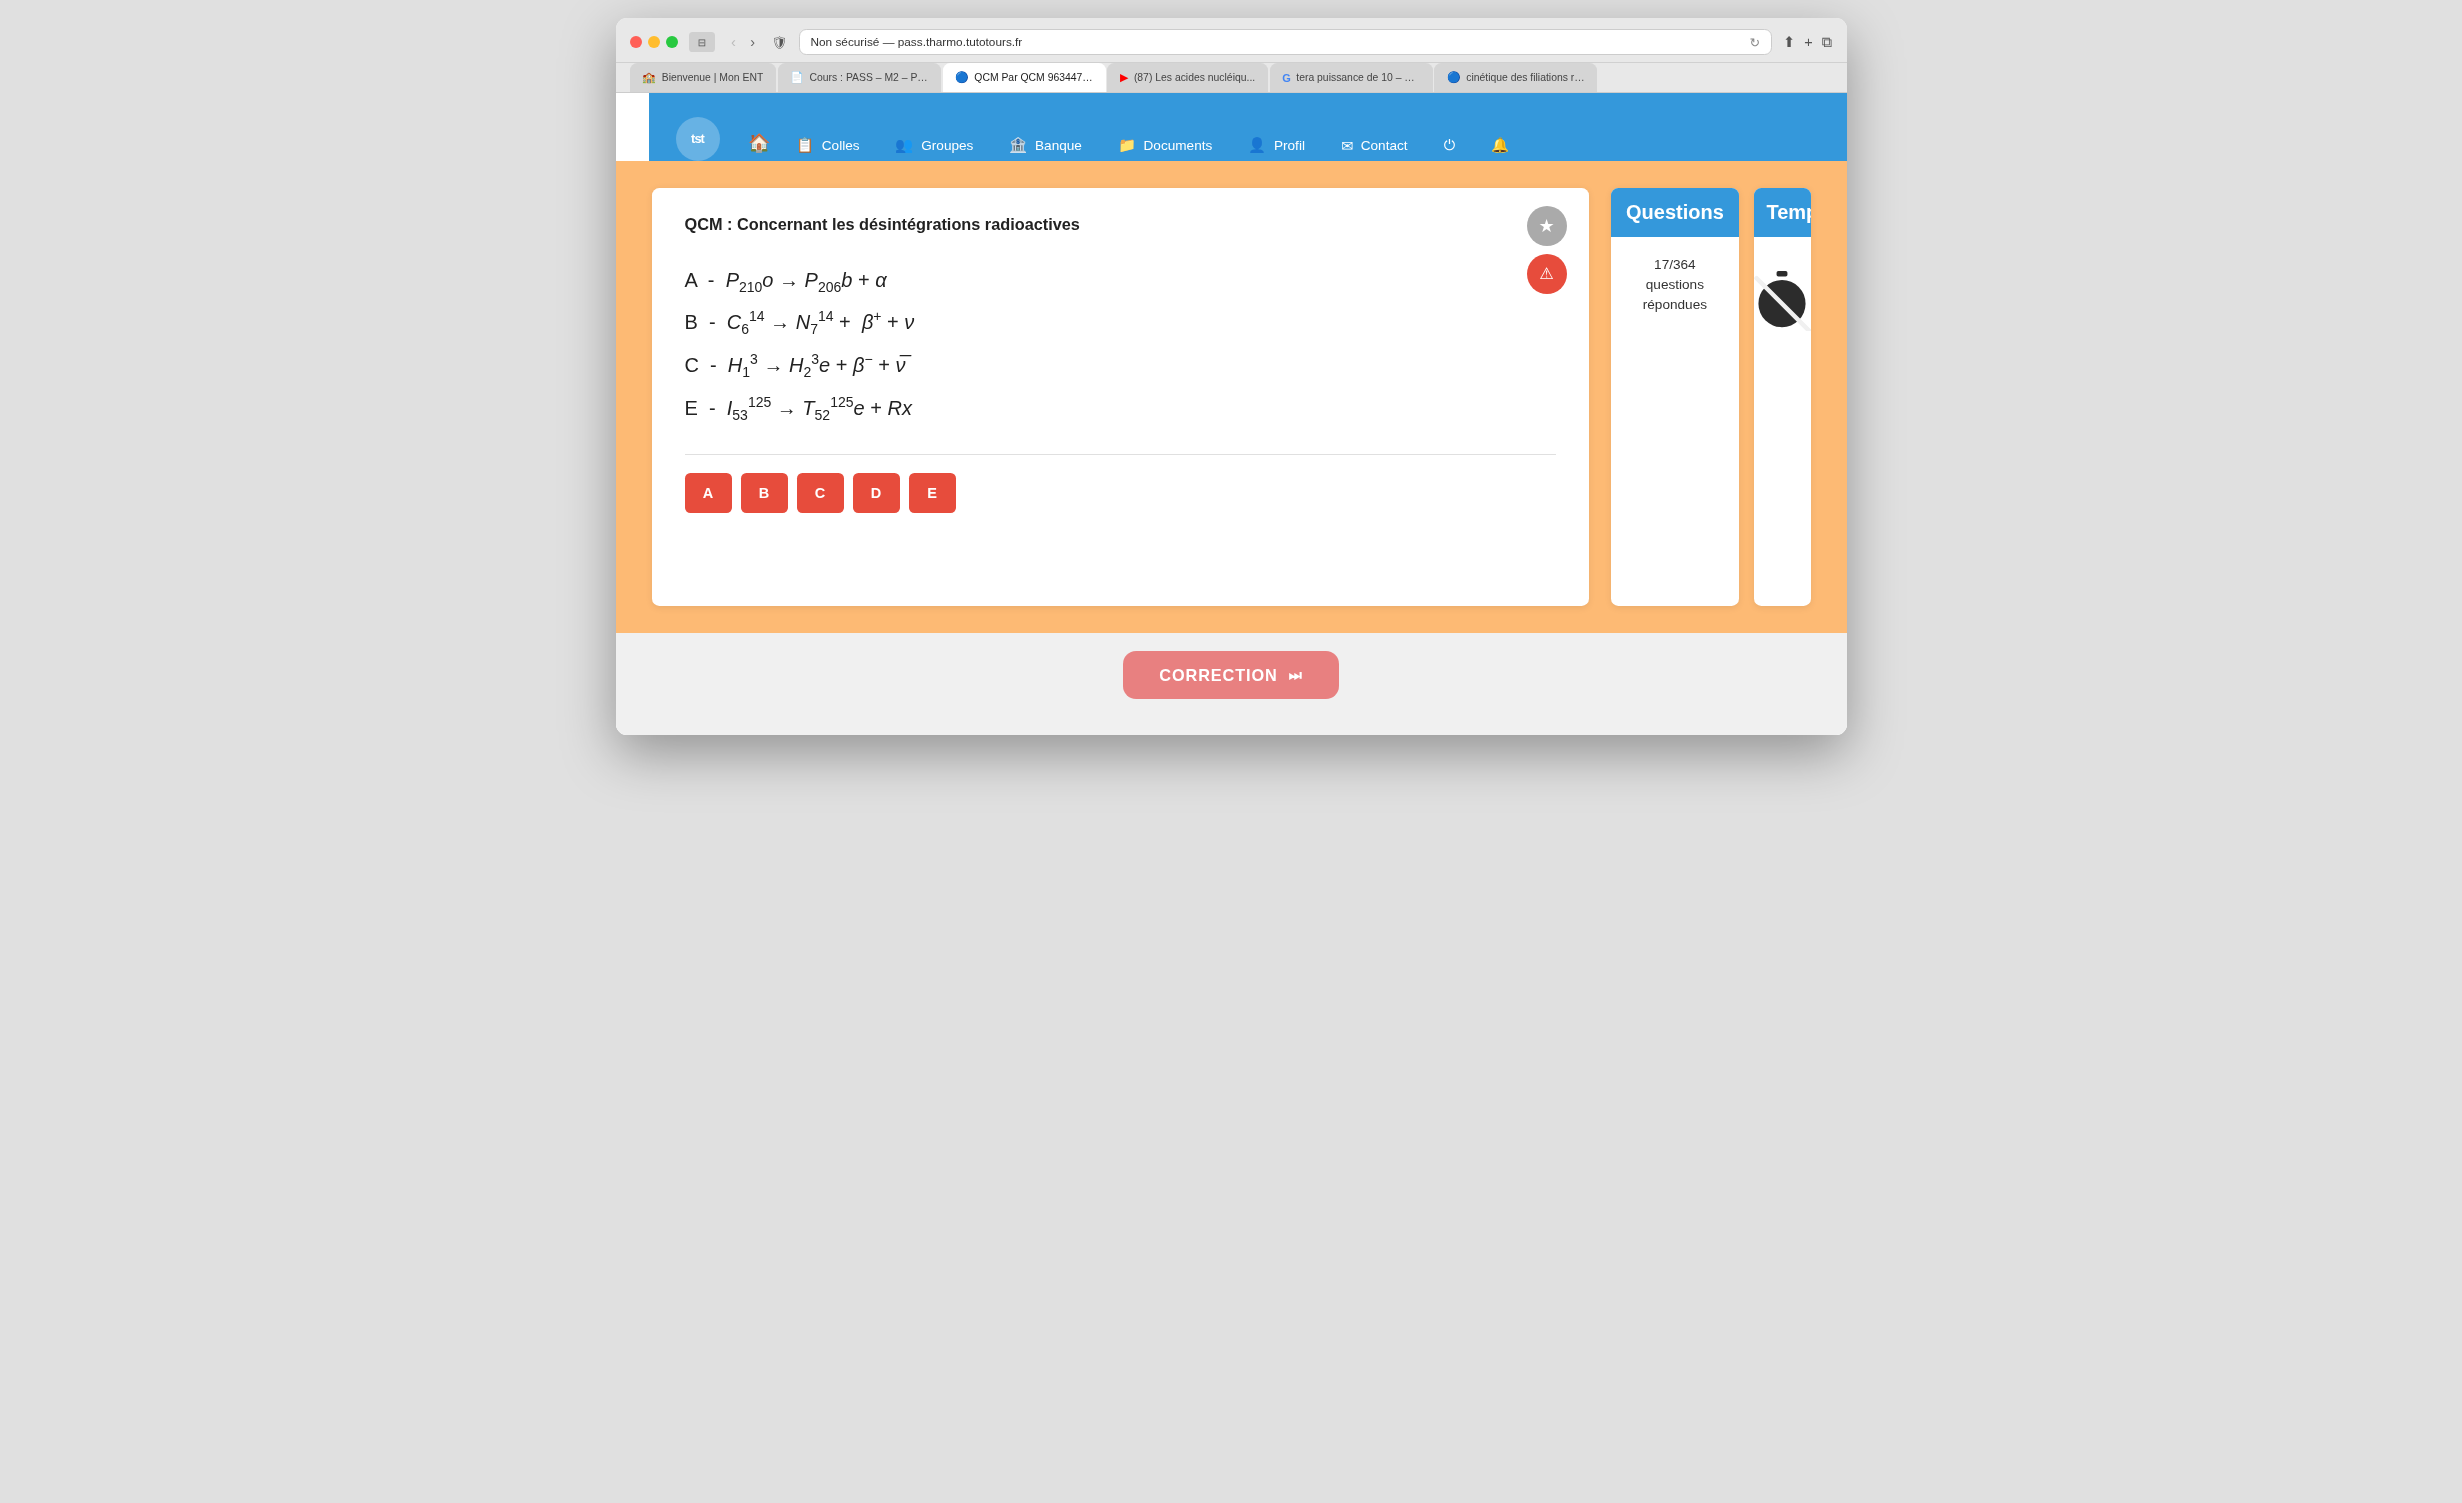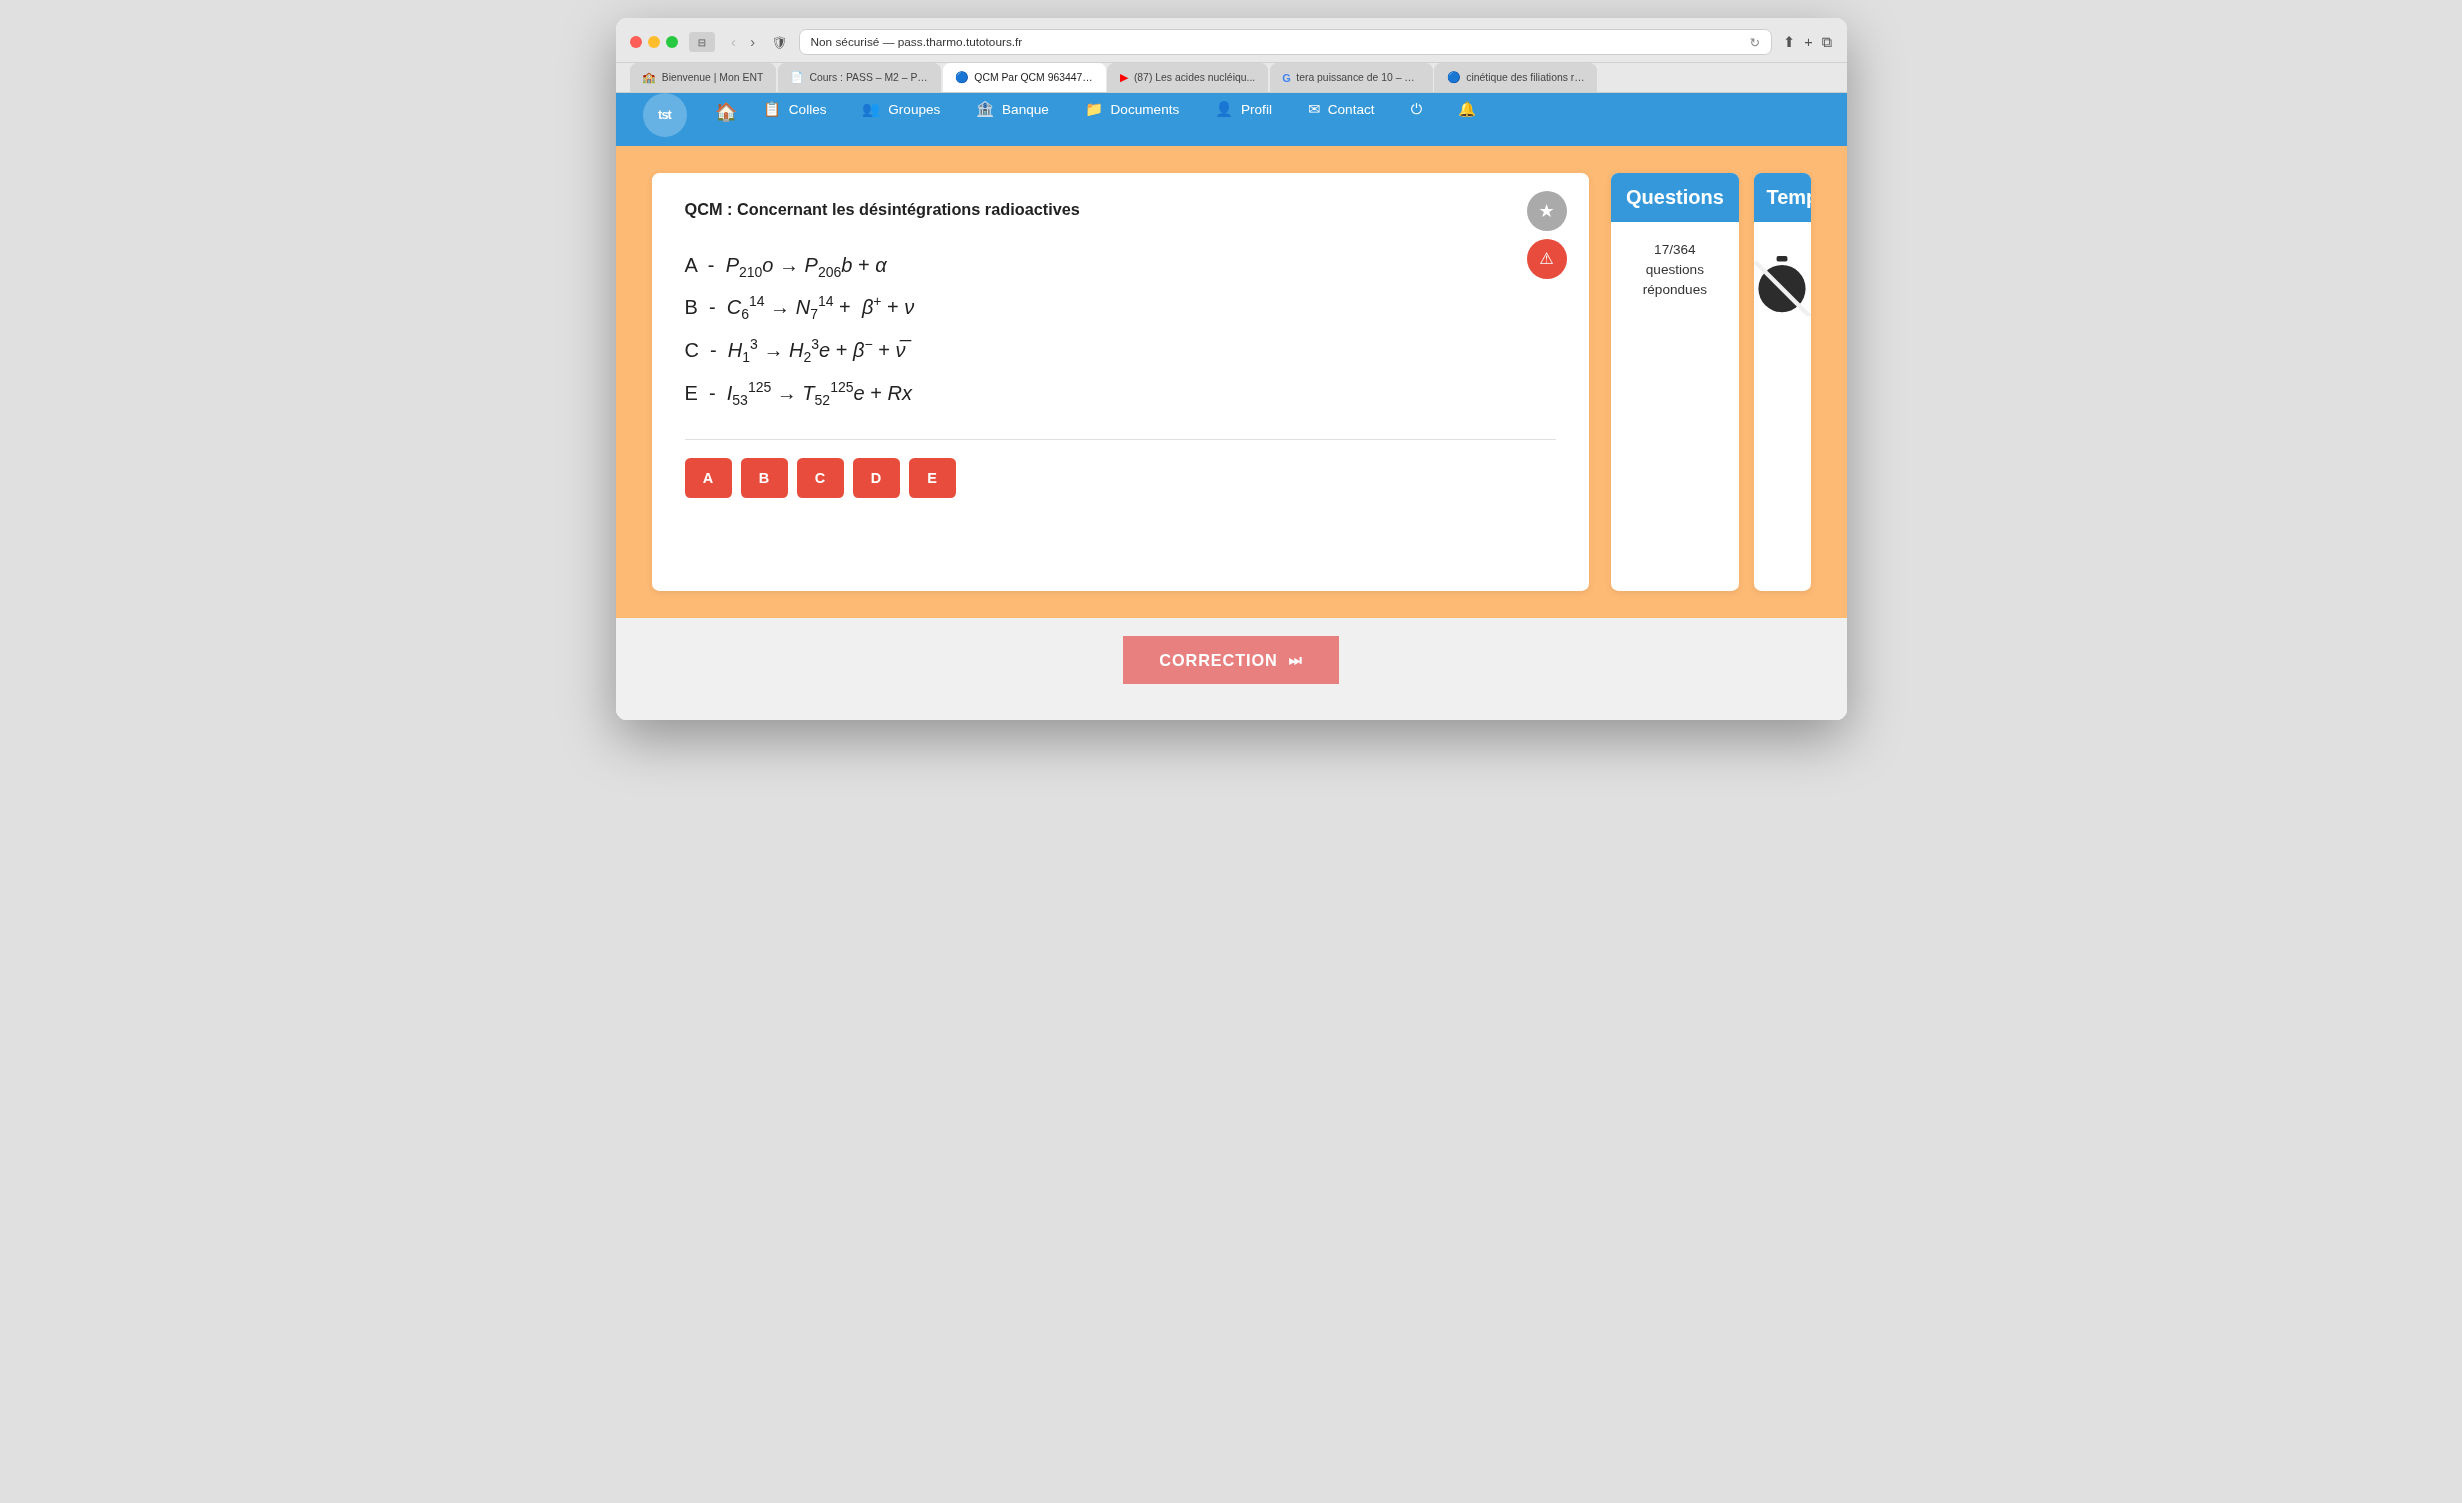--- a/index.html
+++ b/index.html
@@ -130,24 +130,25 @@
 
     
     .app-content {
       background: white;
     }
 
     
     .navbar {
       background: #3498db;
       display: flex;
-      align-items: flex-start;
+      align-items: flex-end;
       padding: 0 27px;
-      height: 53px;
+      height: 68px;
       gap: 0;
+      margin-left: 33px;
     }
     .logo-circle {
       width: 44px; height: 44px;
       border-radius: 50%;
       background: rgba(255,255,255,0.25);
       display: flex; align-items: center; justify-content: center;
       color: white;
       font-size: 18px;
       font-weight: bold;
       margin-right: 18px;
@@ -315,21 +316,21 @@
       background: #f0f0f0;
       padding: 18px 36px 36px;
       display: flex;
       justify-content: center;
     }
 
     .correction-btn {
       background: #e88080;
       color: white;
       border: none;
-      border-radius: 0;
+      border-radius: 13px;
       padding: 14.5px 36px;
       font-size: 16.3px;
       font-weight: 600;
       letter-spacing: 0.9px;
       cursor: pointer;
       display: flex;
       align-items: center;
       gap: 11px;
     }
 

